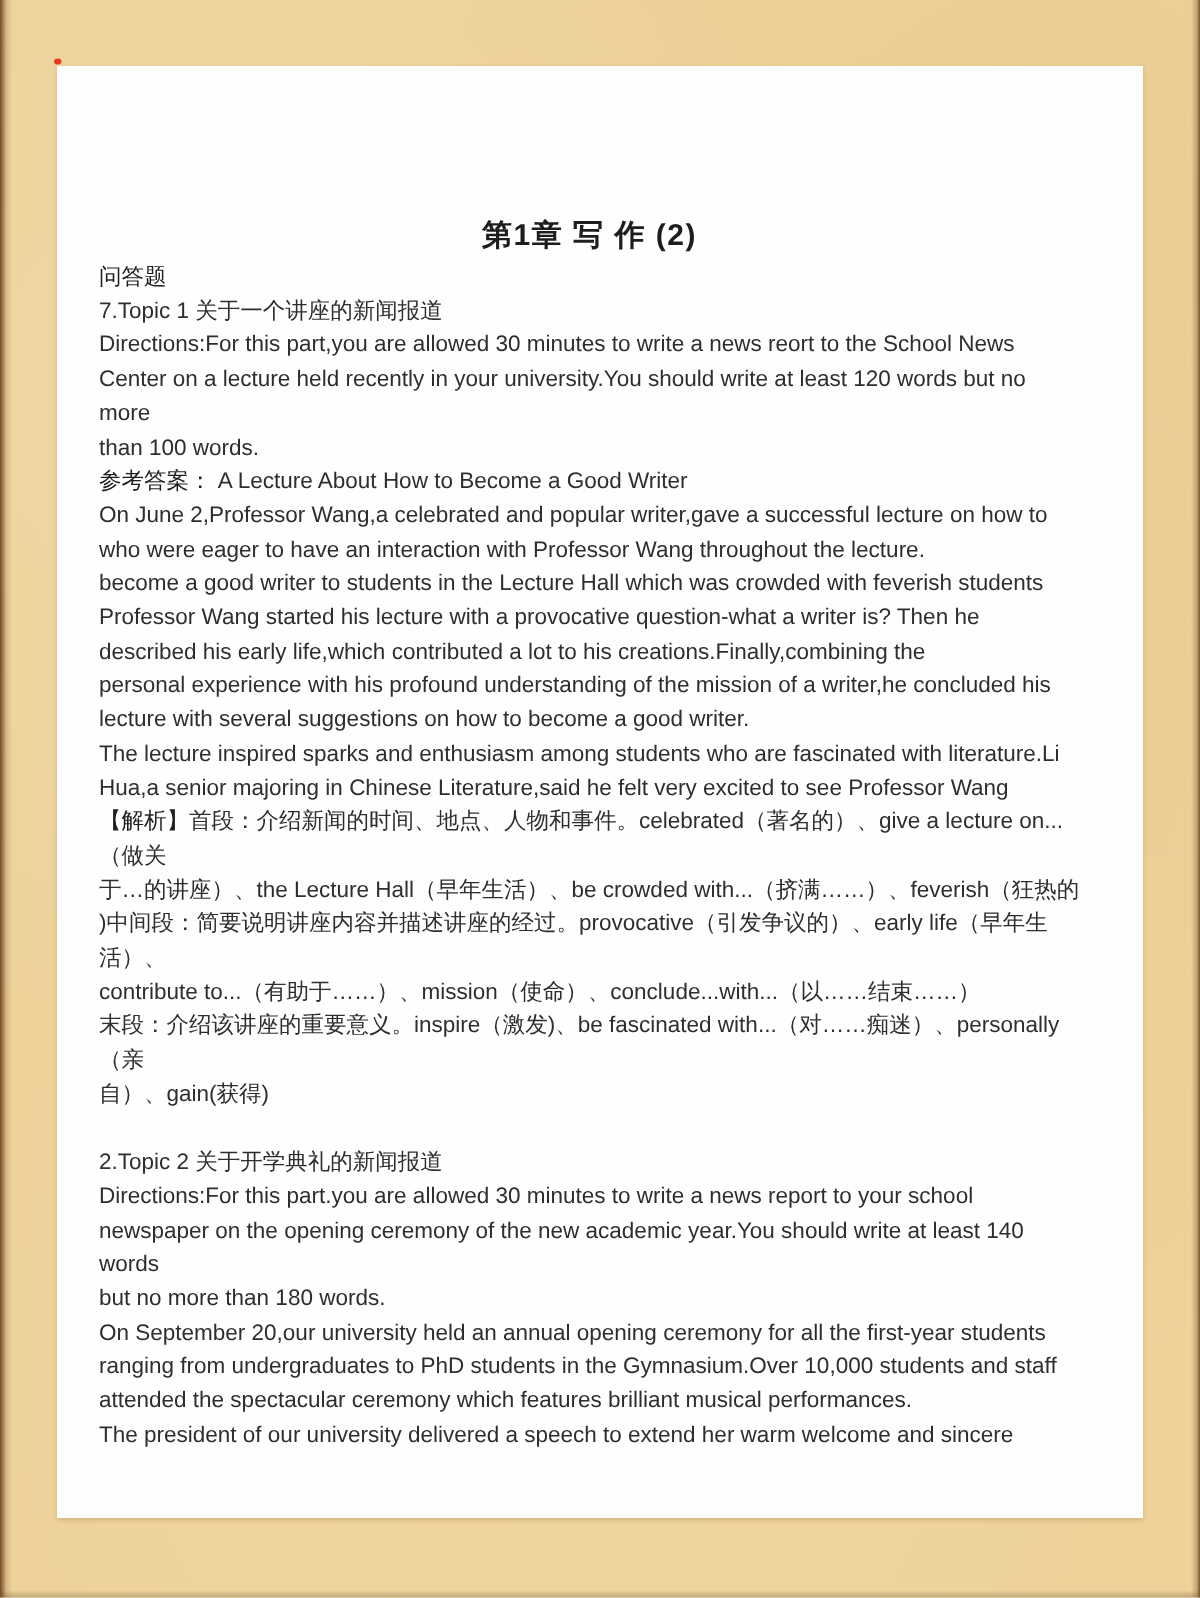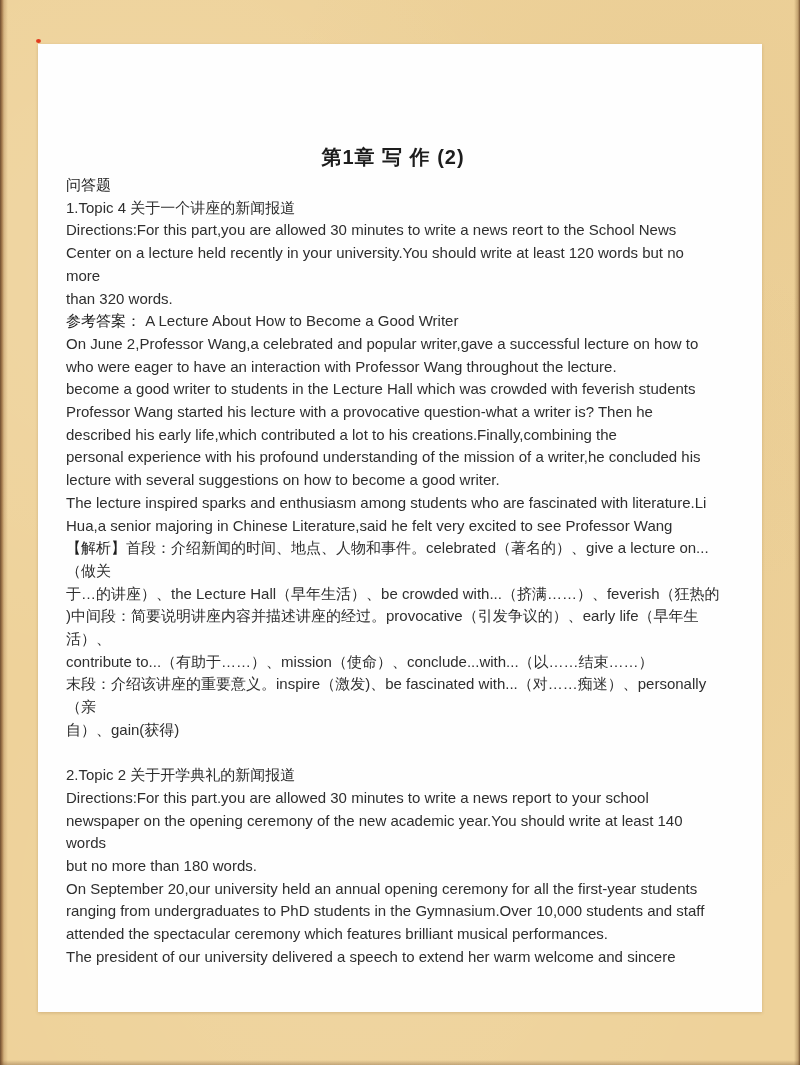--- a/index.html
+++ b/index.html
@@ -69,24 +69,24 @@
 <div class="frame">
   <div class="edge-left"></div>
   <div class="edge-right"></div>
   <div class="edge-bottom"></div>
   <div class="red-speck" style="background: rgb(226, 59, 30);"></div>
 
   <div class="page">
     <h1 class="title">第1章 写 作 (2)</h1>
     <div class="content">
         <div class="line"><span class="b">问答题</span></div>
-        <div class="line">1.Topic 4 关于一个讲座的新闻报道</div>
+        <div class="line">7.Topic 1 关于一个讲座的新闻报道</div>
         <div class="line">Directions:For this part,you are allowed 30 minutes to write a news reort to the School News</div>
         <div class="line">Center on a lecture held recently in your university.You should write at least 120 words but no more</div>
-        <div class="line">than 320 words.</div>
+        <div class="line">than 100 words.</div>
         <div class="line"><span class="b">参考答案：</span> A Lecture About How to Become a Good Writer</div>
         <div class="line">On June 2,Professor Wang,a celebrated and popular writer,gave a successful lecture on how to</div>
         <div class="line">who were eager to have an interaction with Professor Wang throughout the lecture.</div>
         <div class="line">become a good writer to students in the Lecture Hall which was crowded with feverish students</div>
         <div class="line">Professor Wang started his lecture with a provocative question-what a writer is? Then he</div>
         <div class="line">described his early life,which contributed a lot to his creations.Finally,combining the</div>
         <div class="line">personal experience with his profound understanding of the mission of a writer,he concluded his</div>
         <div class="line">lecture with several suggestions on how to become a good writer.</div>
         <div class="line">The lecture inspired sparks and enthusiasm among students who are fascinated with literature.Li</div>
         <div class="line">Hua,a senior majoring in Chinese Literature,said he felt very excited to see Professor Wang</div>

